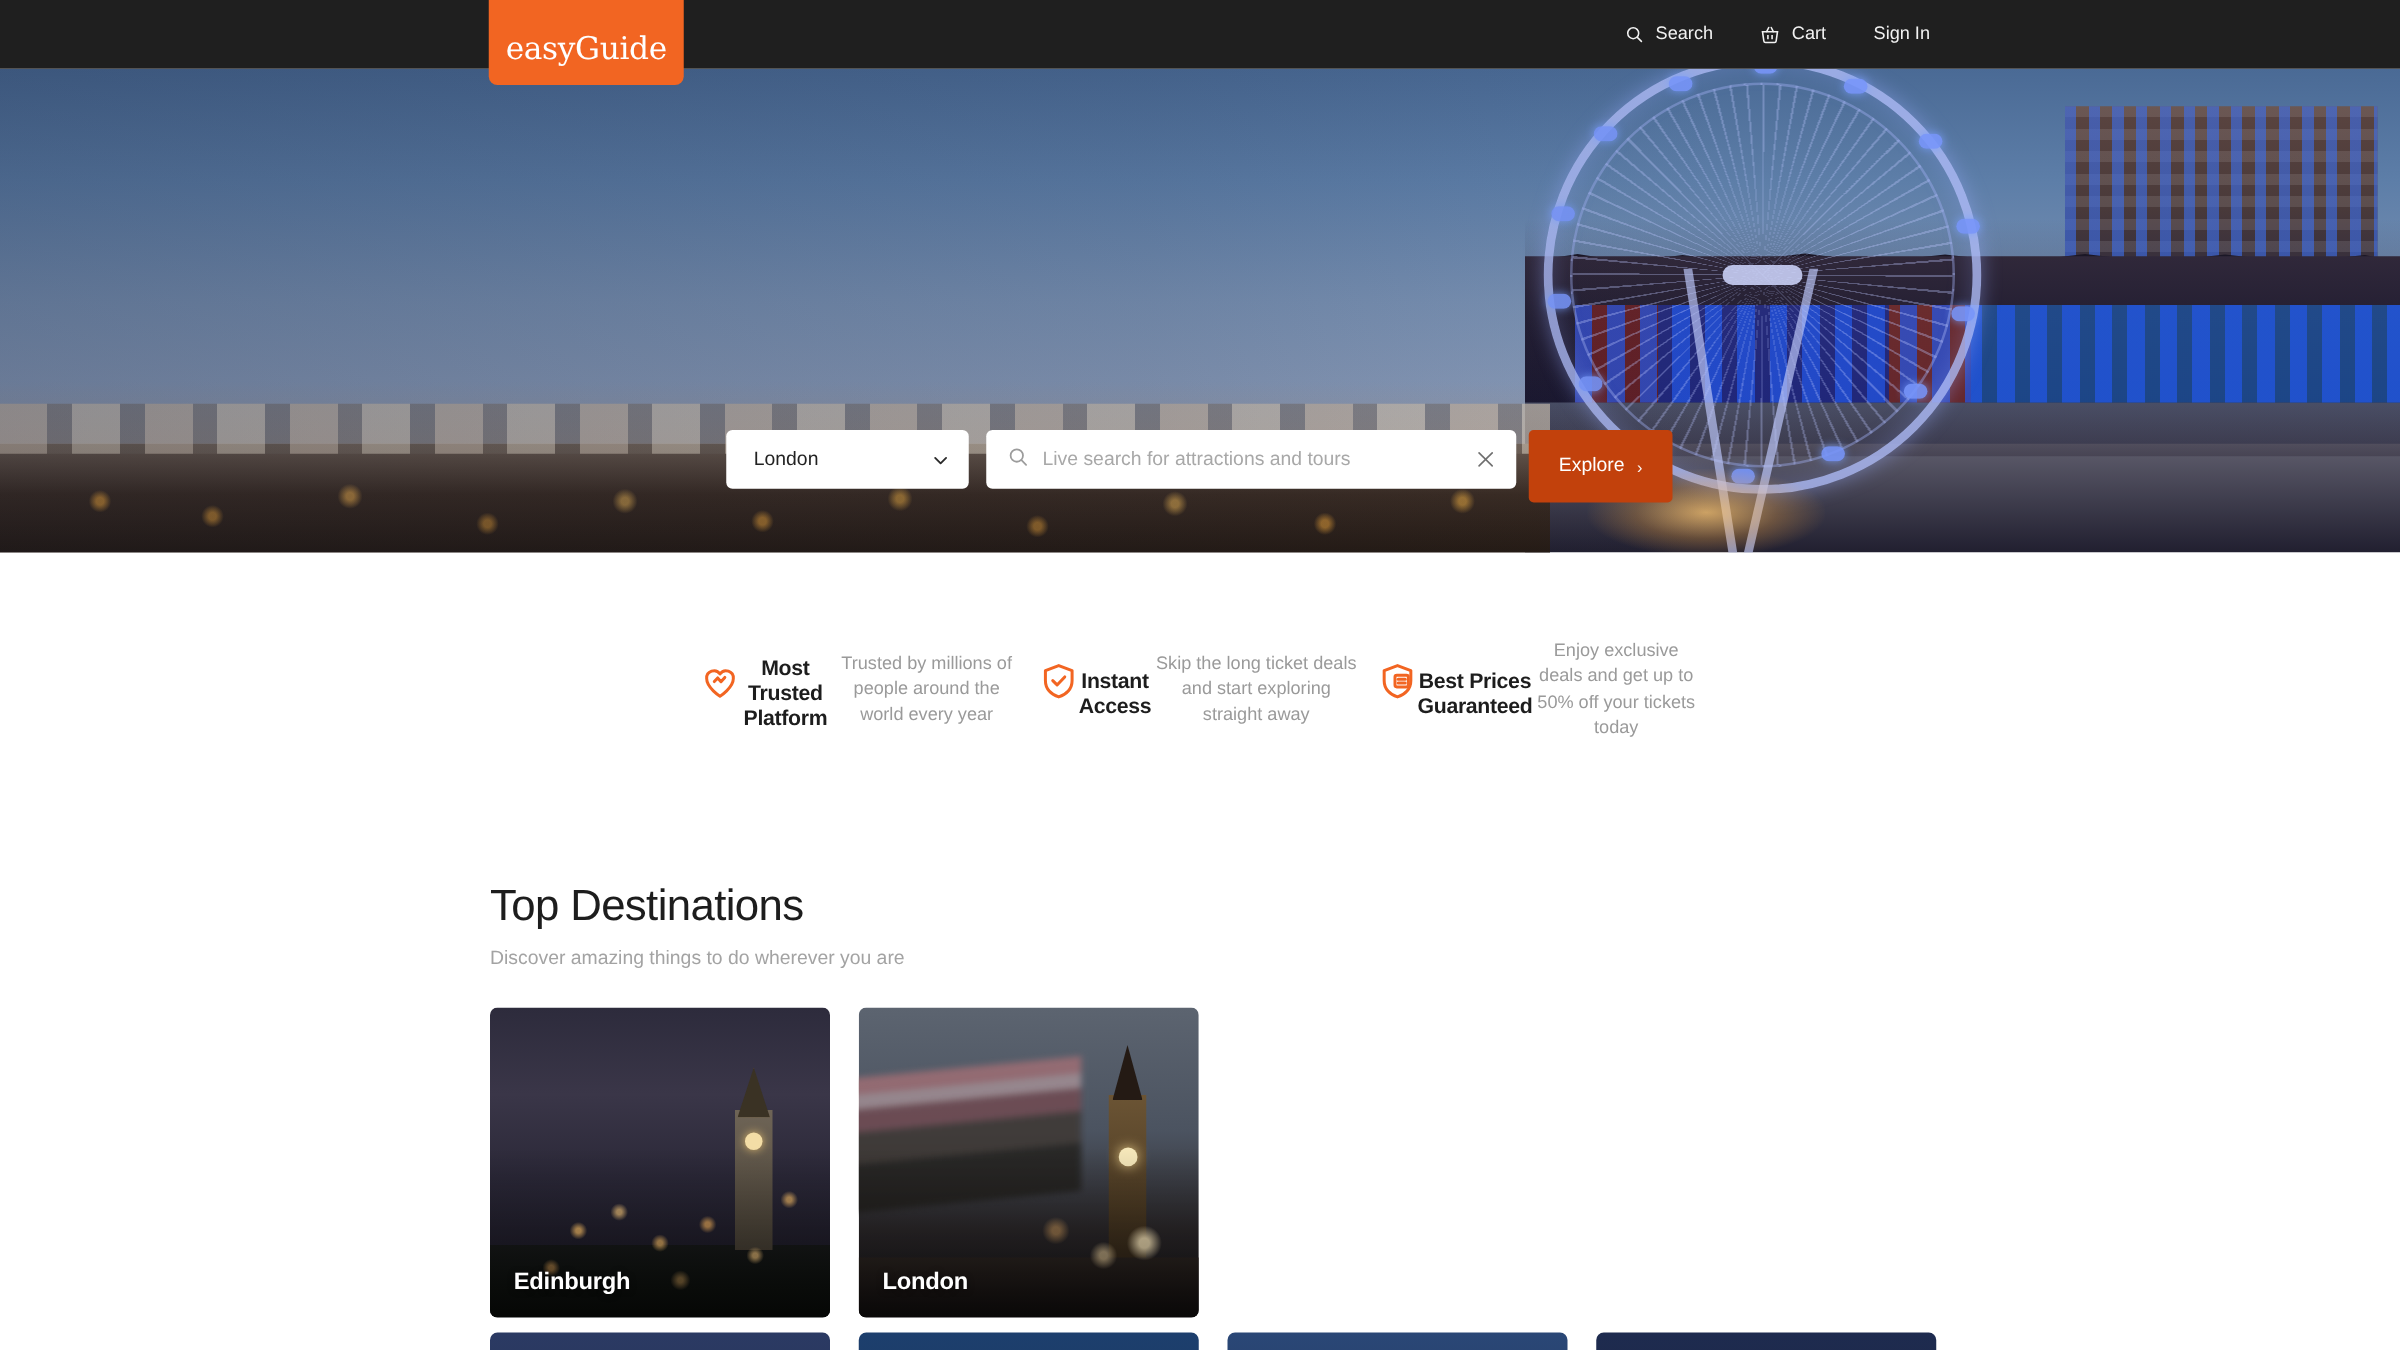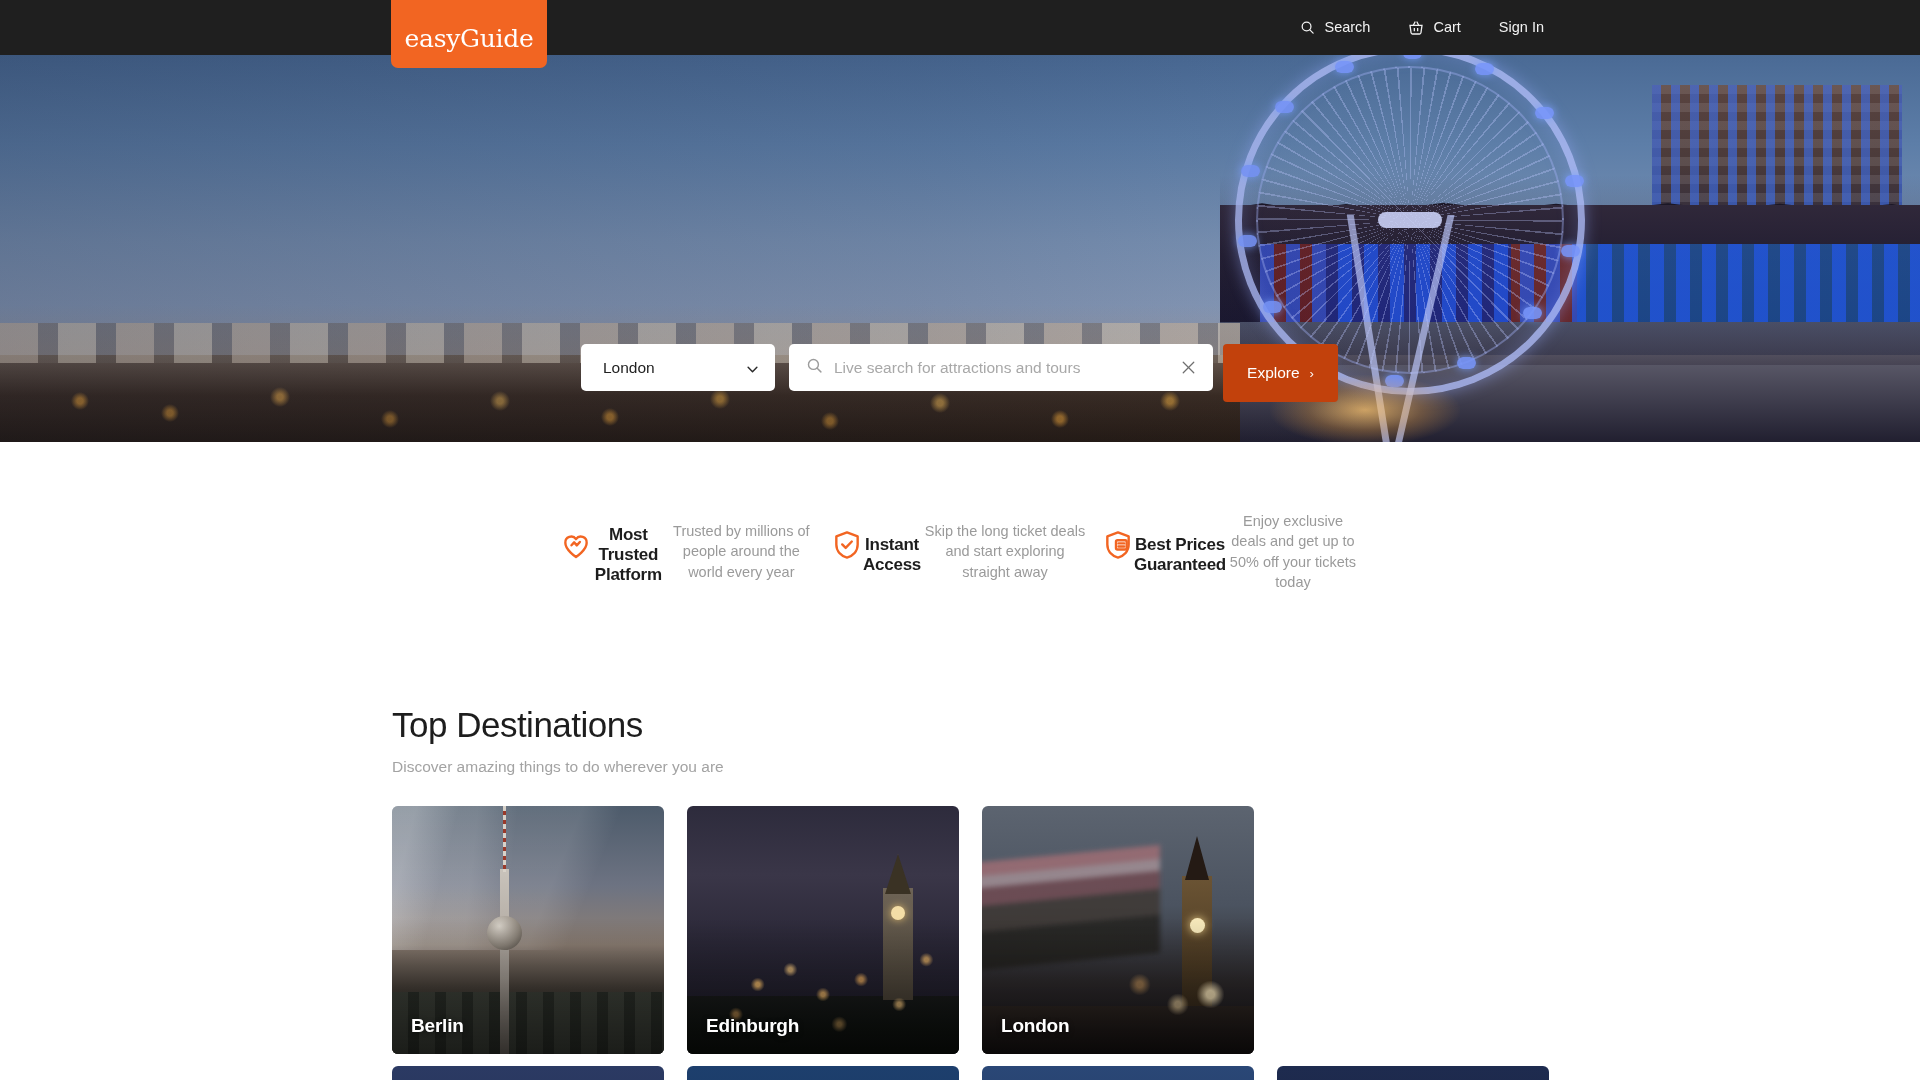--- a/index.html
+++ b/index.html
@@ -619,28 +619,20 @@
       <div class="feature-desc">Enjoy exclusive deals and get up to 50% off your tickets today</div>
     </div>
   </div>
 
   <div class="section">
     <div class="section-title">Top Destinations</div>
     <div class="section-sub">Discover amazing things to do wherever you are</div>
   </div>
 
   <div class="cards">
-    <div class="card">
-      <div class="card-bg berlin">
-        <div class="berlin-city"></div>
-        <div class="tv-tower"></div>
-      </div>
-      <div class="card-shade"></div>
-      <div class="card-label">Berlin</div>
-    </div>
 
     <div class="card">
       <div class="card-bg edinburgh">
         <div class="edin-fg"></div>
         <div class="edin-clock"></div>
         <div class="edin-lights"></div>
       </div>
       <div class="card-shade"></div>
       <div class="card-label">Edinburgh</div>
     </div>

